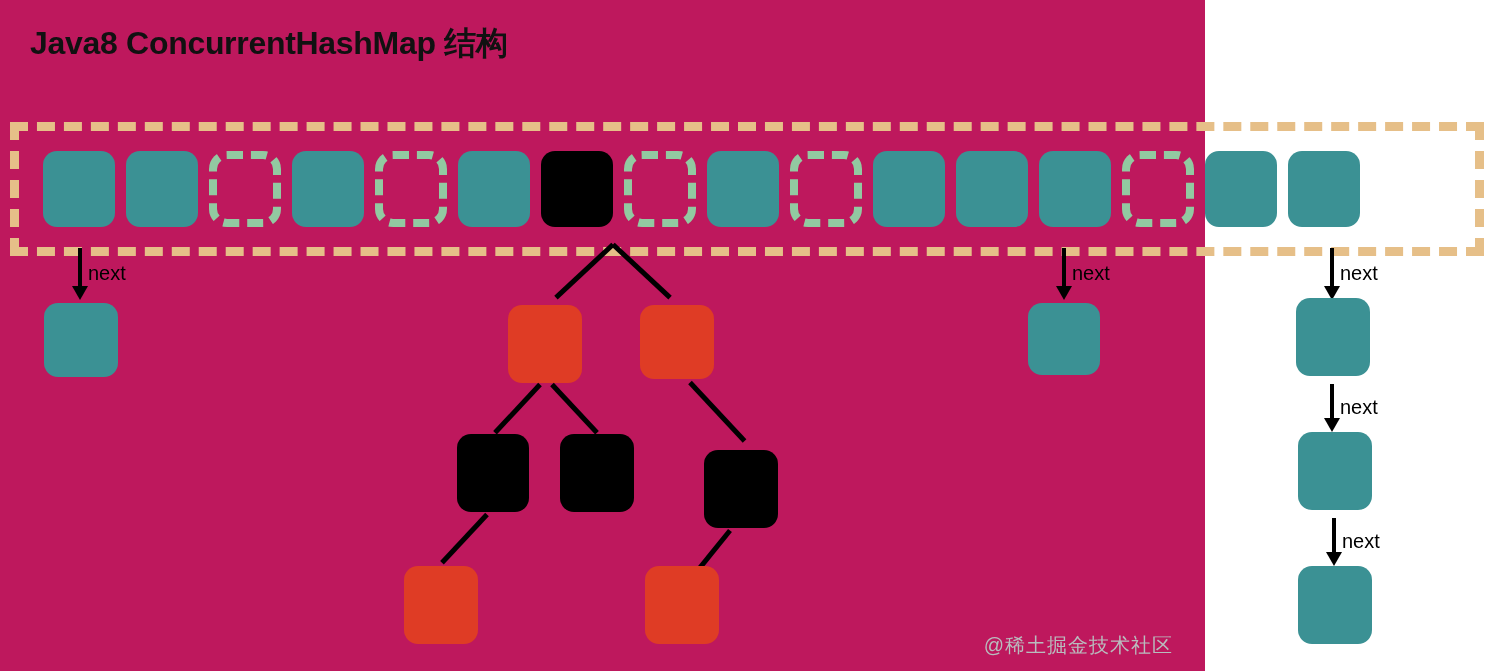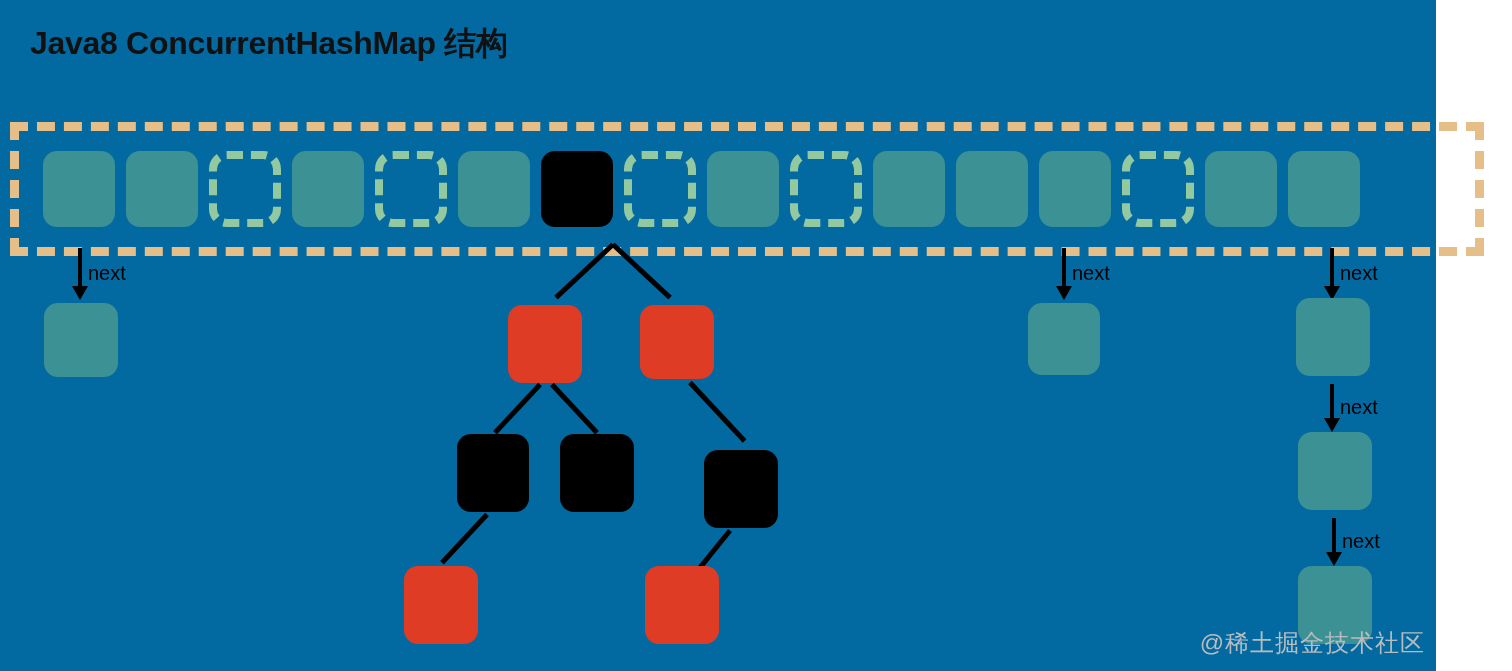--- a/index.html
+++ b/index.html
@@ -8,23 +8,23 @@
     background: #ffffff;
   }
   body {
     font-family: "Liberation Sans", "DejaVu Sans", sans-serif;
     width: 1512px;
     height: 671px;
     overflow: hidden;
   }
   #root {
     position: relative;
-    width: 1436px;
+    width: 1205px;
     height: 671px;
-    background: #0369a1;
+    background: #be185d;
     text-align: center;
   }
   #page-title {
     position: absolute;
     left: 30px;
     top: 22px;
     font-size: 32px;
     font-weight: bold;
     color: #111111;
     letter-spacing: -0.3px;
@@ -102,23 +102,23 @@
   
   .edge {
     position: absolute;
     height: 5px;
     background: #000000;
     transform-origin: 0 50%;
   }
 
   #watermark {
     position: absolute;
-    right: 11px;
+    right: 32px;
     bottom: 12px;
-    font-size: 24px;
+    font-size: 20px;
     color: #b9bcbe;
     white-space: nowrap;
     letter-spacing: 1px;
   }
 </style>
 </head>
 <body>
 
 <div id="root">
 

